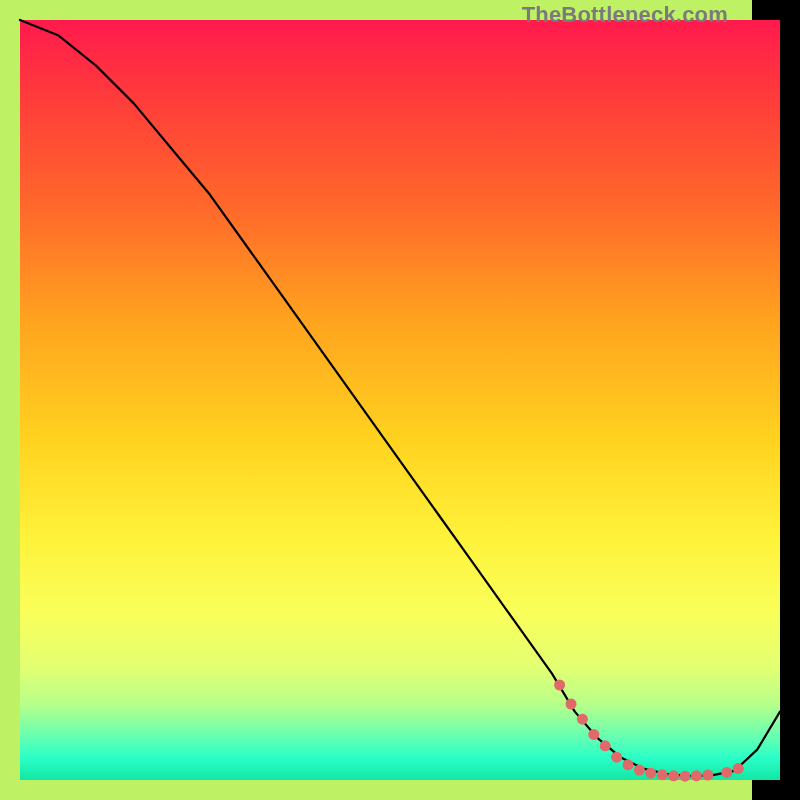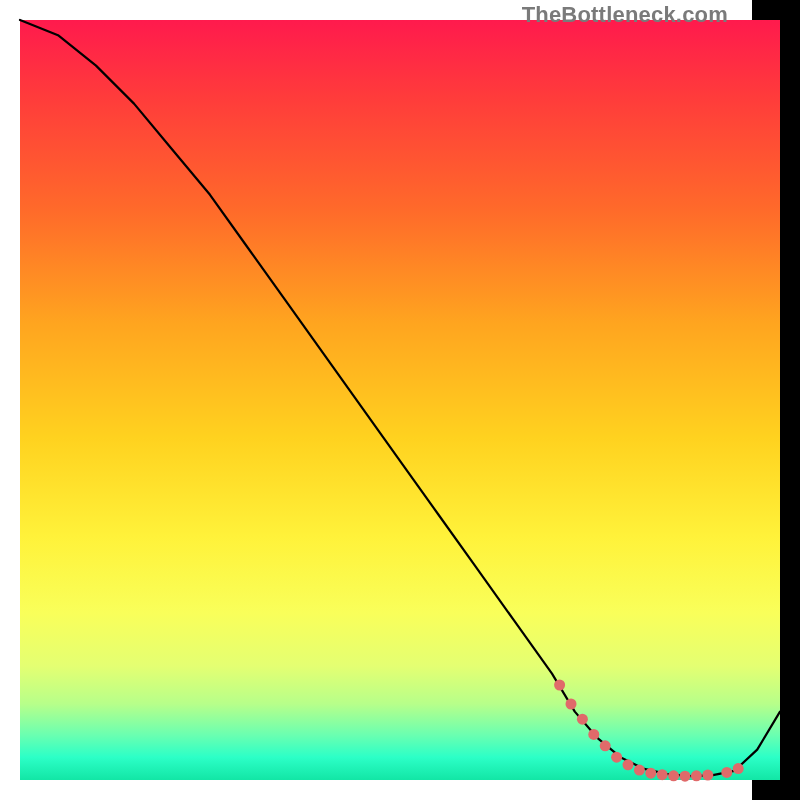--- a/index.html
+++ b/index.html
@@ -1,21 +1,21 @@
 <!DOCTYPE html>
 <html><head>
 <meta charset="utf-8">
 <style>
   * { margin: 0; padding: 0; box-sizing: border-box; }
   html, body { width: 800px; height: 800px; background: #000; overflow: hidden; }
   .frame {
     position: relative;
     width: 752px;
     height: 800px;
-    background: #ffffff;
+    background: #bef264;
   }
   .plot {
     position: absolute;
     left: 20px;
     top: 20px;
     width: 760px;
     height: 760px;
     background: linear-gradient(to bottom,
       #ff1a4d 0%,
       #ff3b3b 10%,

